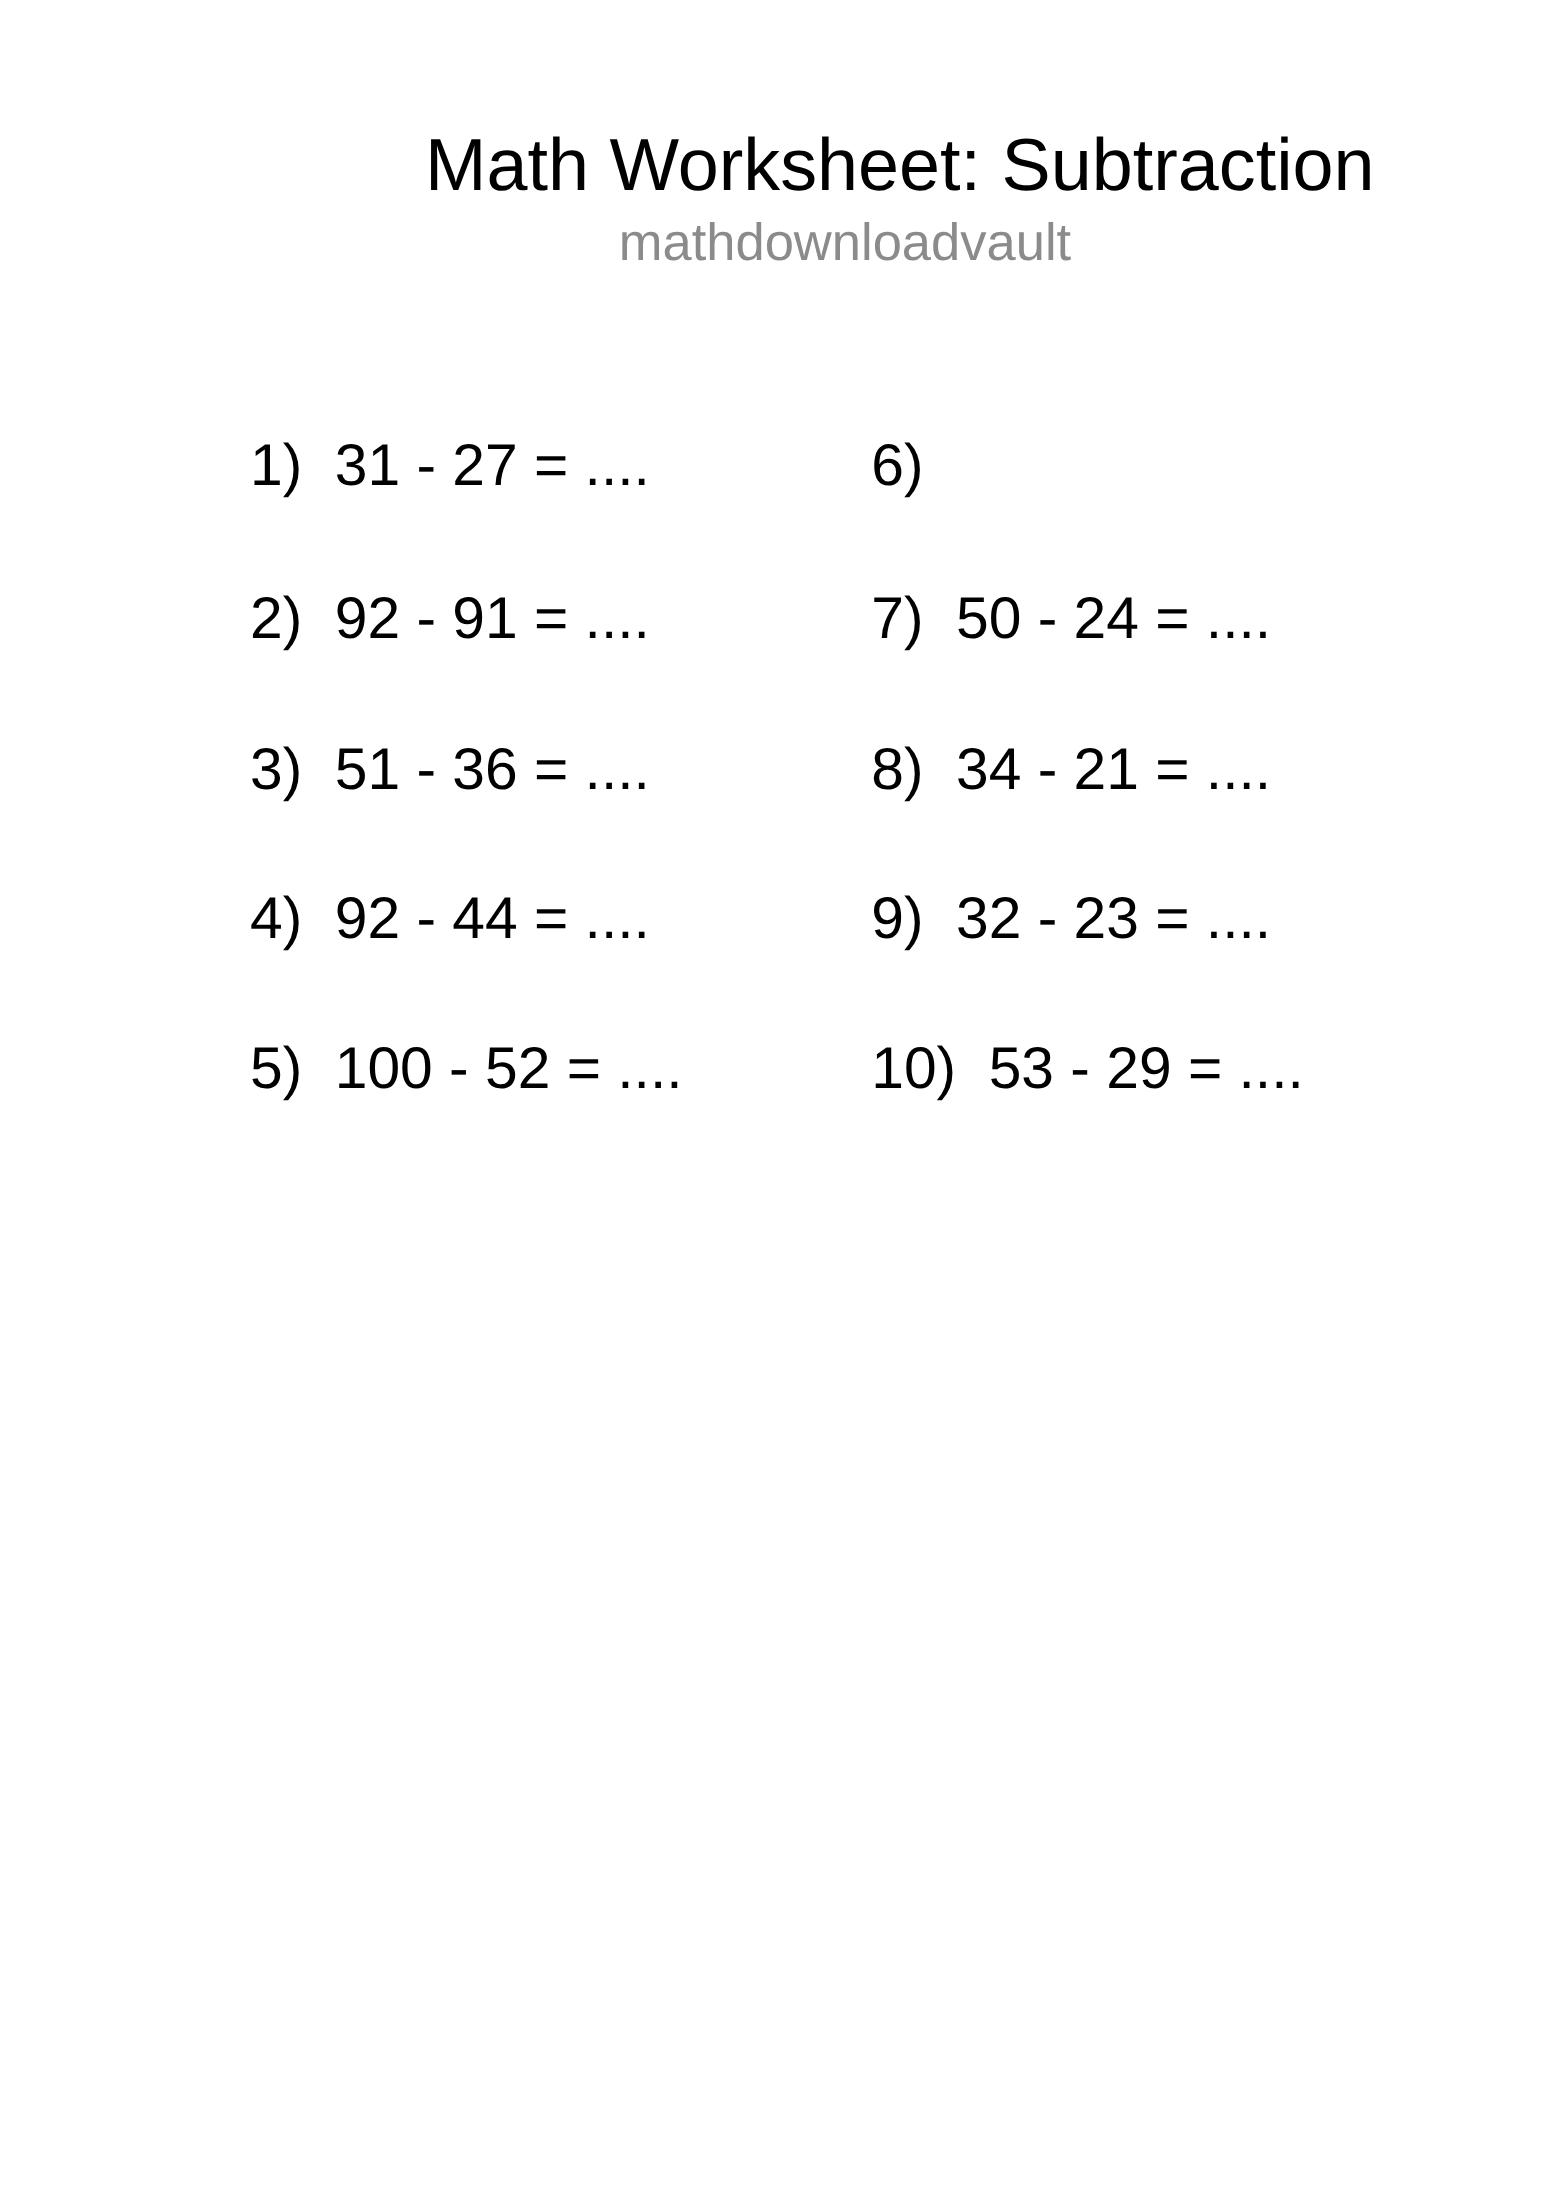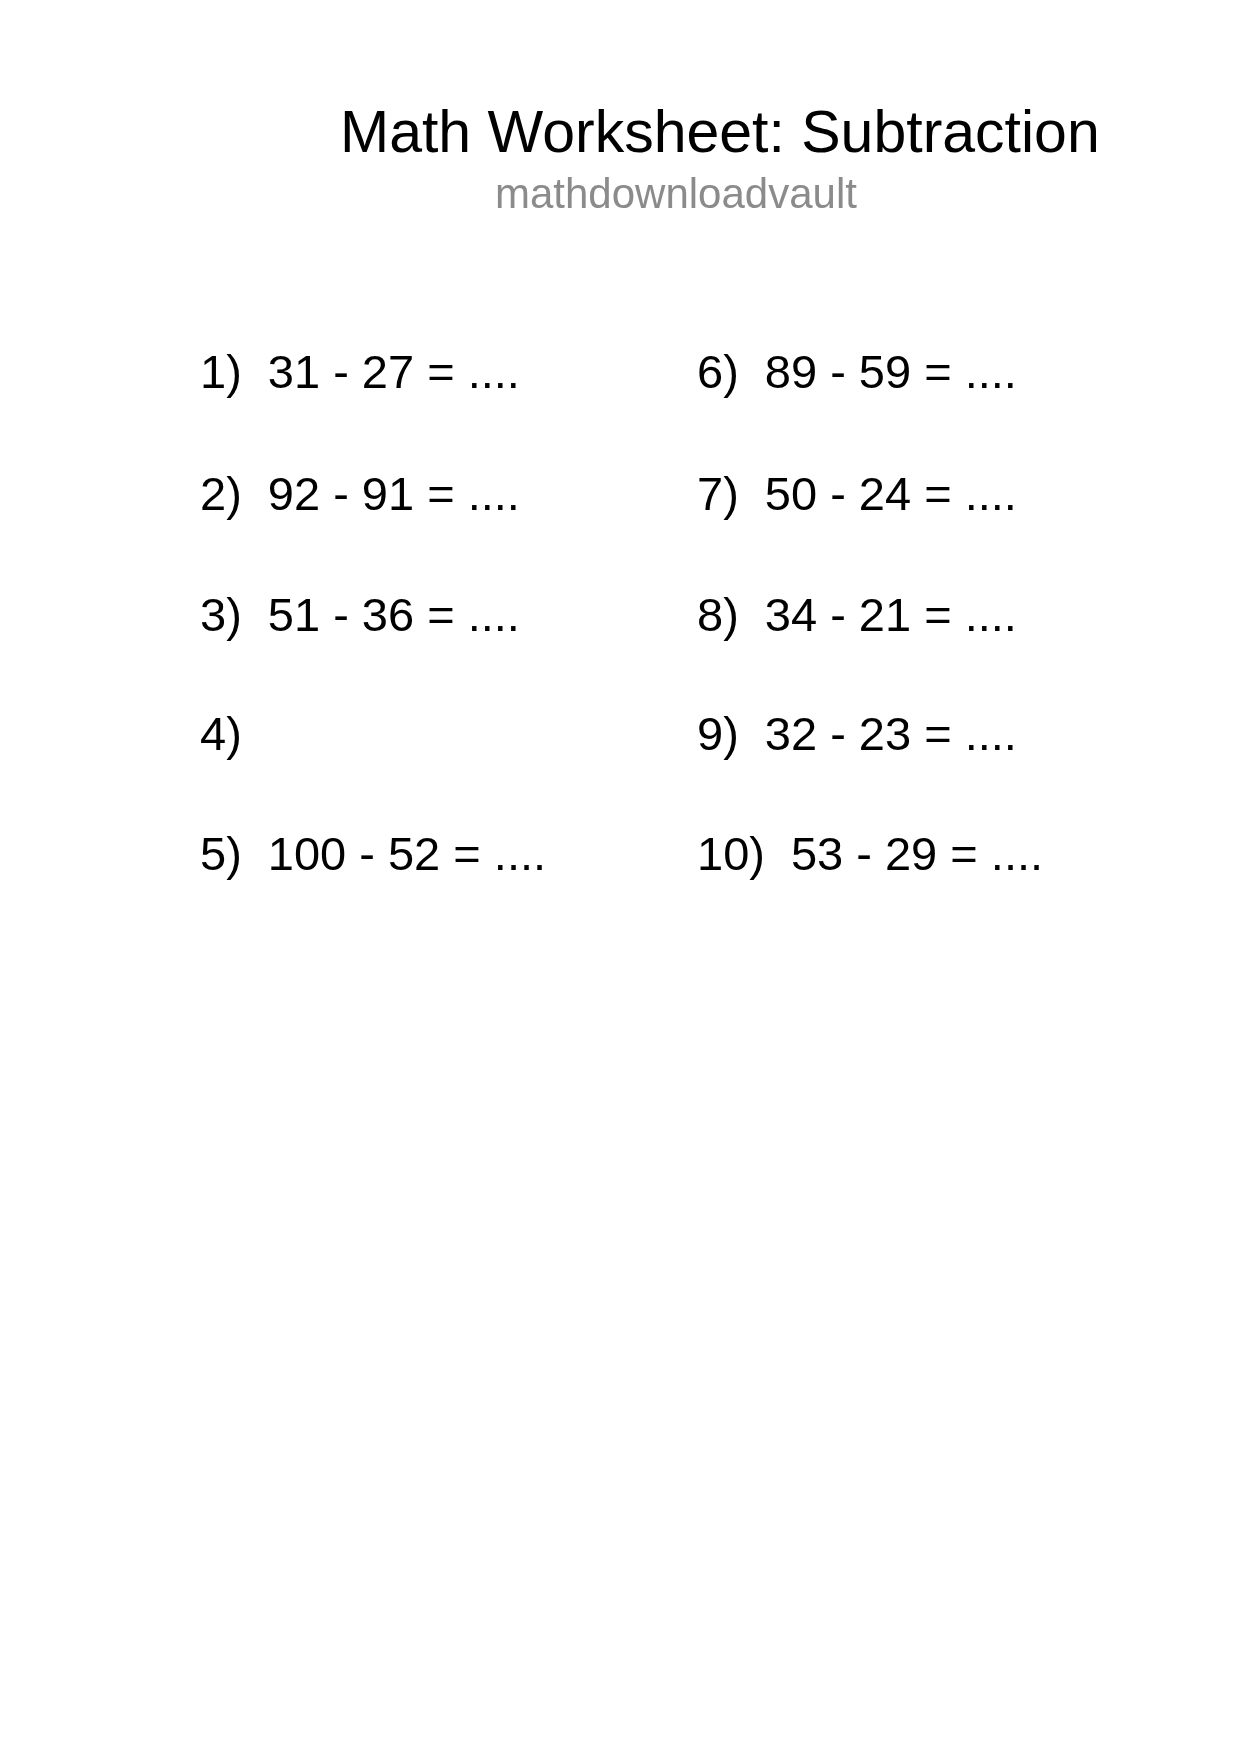--- a/index.html
+++ b/index.html
@@ -69,29 +69,29 @@
   <div class="problem col-left row-2">
     <span>2)</span>
     <span>92 - 91 = ....</span>
   </div>
   <div class="problem col-left row-3">
     <span>3)</span>
     <span>51 - 36 = ....</span>
   </div>
   <div class="problem col-left row-4">
     <span>4)</span>
+    <span>92 - 44 = ....</span>
   </div>
   <div class="problem col-left row-5">
     <span>5)</span>
     <span>100 - 52 = ....</span>
   </div>
 
   <div class="problem col-right row-1">
     <span>6)</span>
-    <span>89 - 59 = ....</span>
   </div>
   <div class="problem col-right row-2">
     <span>7)</span>
     <span>50 - 24 = ....</span>
   </div>
   <div class="problem col-right row-3">
     <span>8)</span>
     <span>34 - 21 = ....</span>
   </div>
   <div class="problem col-right row-4">

